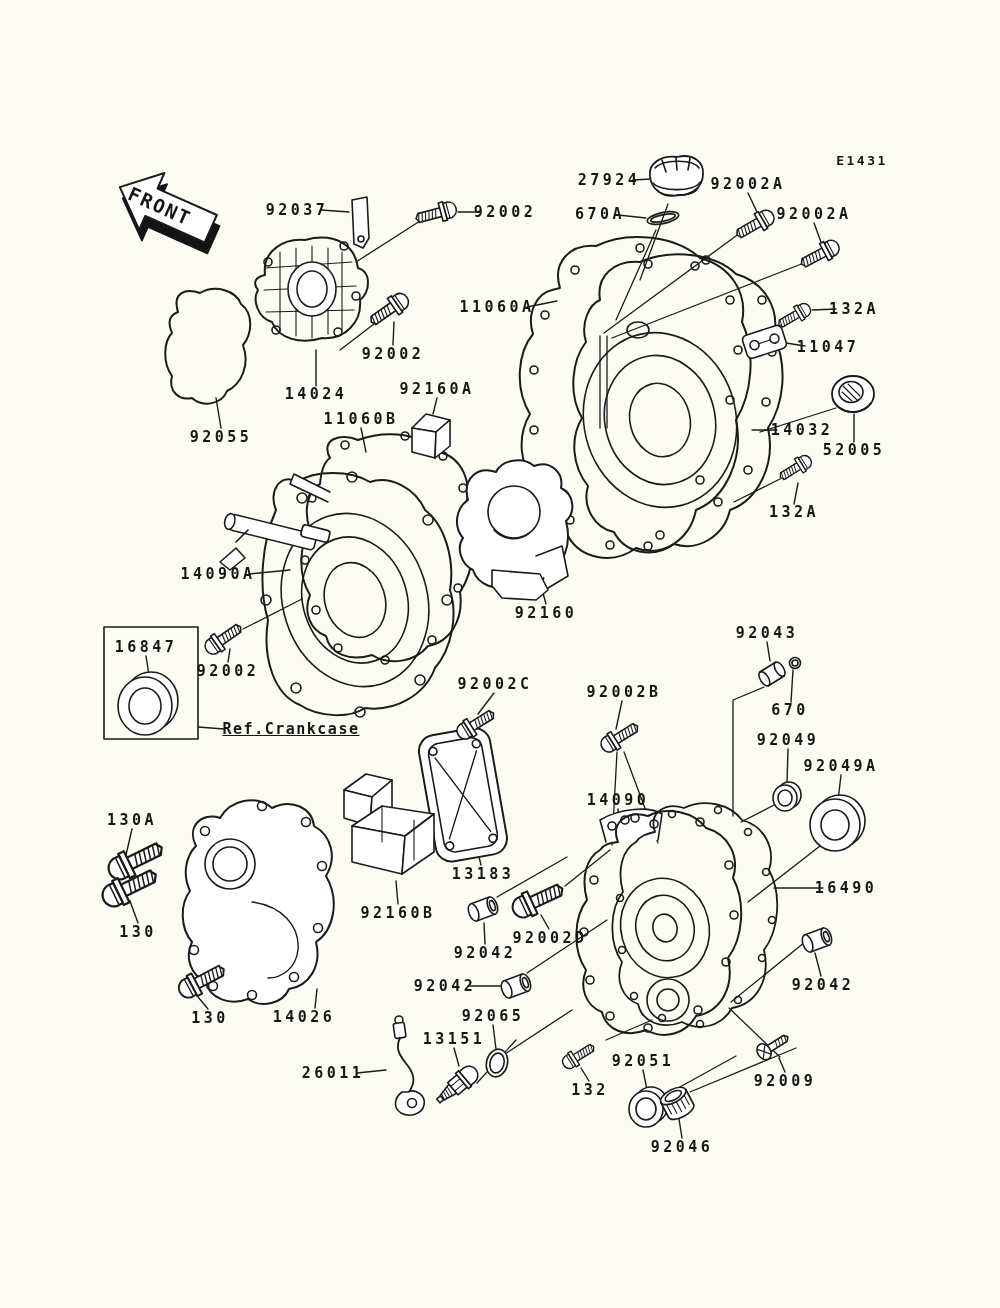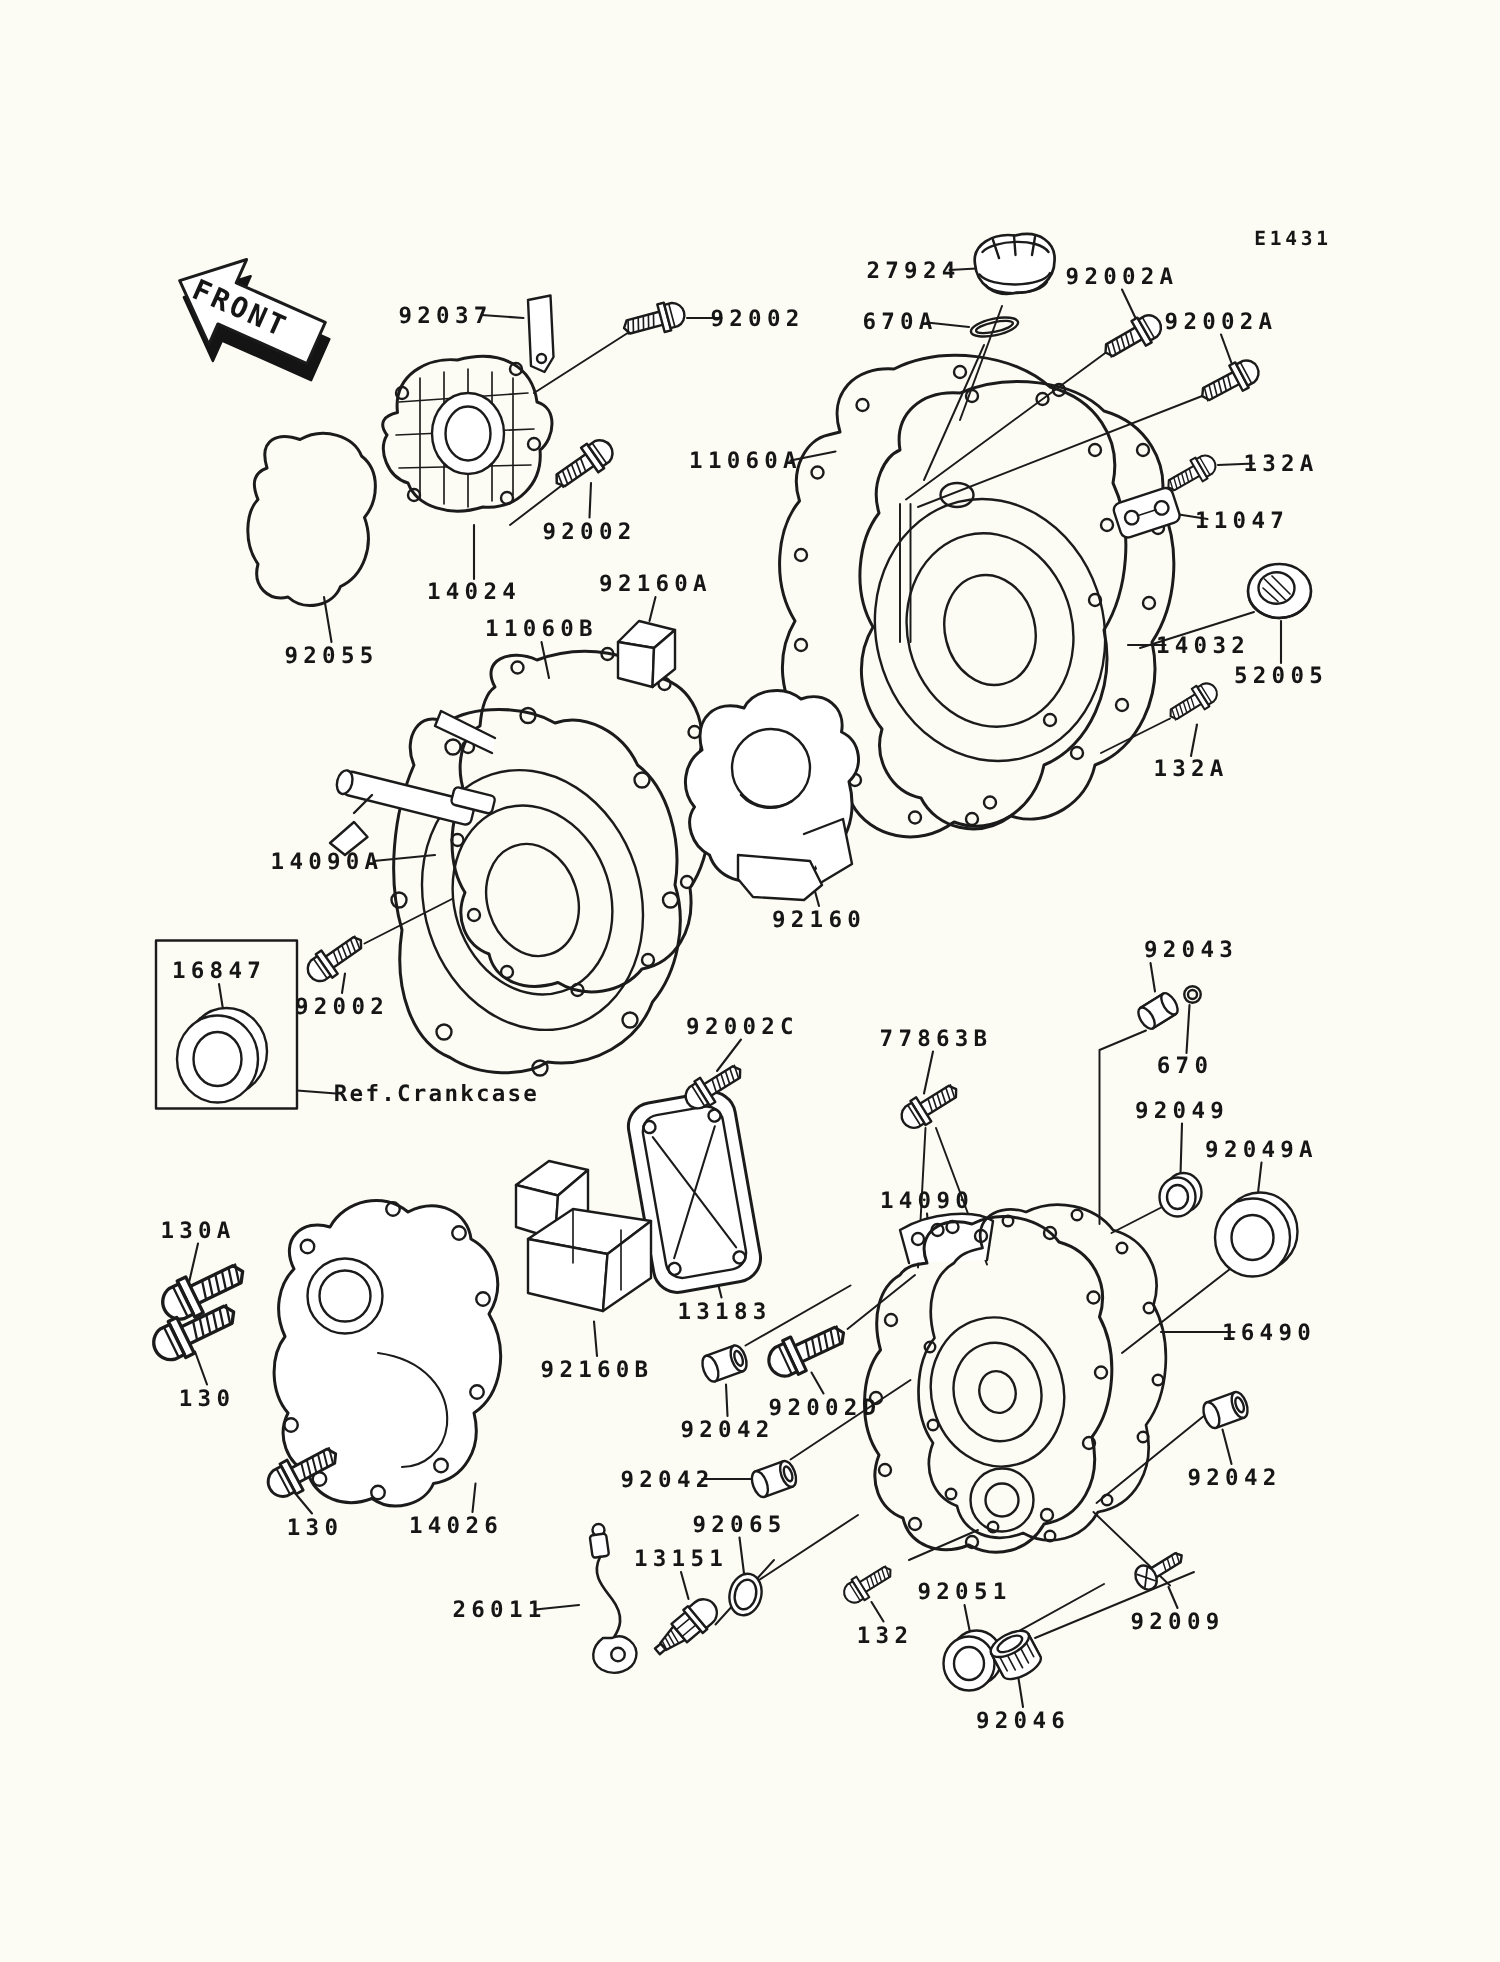--- a/index.html
+++ b/index.html
@@ -2,21 +2,21 @@
 <html><head>
 <meta charset="utf-8">
 <style>
   html,body{margin:0;padding:0;background:#e8e8e4;}
   .stage{position:relative;width:1000px;height:1308px;background:#fcfcf5;overflow:hidden;
          font-family:"DejaVu Sans Mono",monospace;text-align:right;}
   svg{position:absolute;left:0;top:0;}
   .lbl{position:absolute;transform:translate(-50%,-50%);white-space:nowrap;
        font:bold 15px "DejaVu Sans Mono",monospace;letter-spacing:3.5px;color:#161616;}
   .lbl.small{font-size:13px;letter-spacing:2.5px;}
-  .lbl.ref{letter-spacing:1.5px;}
+  .lbl.ref{letter-spacing:1.5px;text-decoration:underline;}
   .lbl.front{font-size:19px;letter-spacing:2px;transform:translate(-50%,-50%) rotate(24deg);}
 </style>
 </head>
 <body>
 
 <div class="stage">
 
 <svg width="1000" height="1308" viewBox="0 0 1000 1308" stroke="#1b1b1b" fill="none" stroke-width="1.6" stroke-linejoin="round" stroke-linecap="round">
   <defs>
     <g id="bolt">
@@ -473,25 +473,25 @@
 <div class="lbl" style="left:393px;top:354px">92002</div>
 <div class="lbl" style="left:316px;top:394px">14024</div>
 <div class="lbl" style="left:437px;top:389px">92160A</div>
 <div class="lbl" style="left:361px;top:419px">11060B</div>
 <div class="lbl" style="left:221px;top:437px">92055</div>
 <div class="lbl" style="left:802px;top:430px">14032</div>
 <div class="lbl" style="left:854px;top:450px">52005</div>
 <div class="lbl" style="left:794px;top:512px">132A</div>
 <div class="lbl" style="left:218px;top:574px">14090A</div>
 <div class="lbl" style="left:546px;top:613px">92160</div>
-<div class="lbl" style="left:794px;top:633px">92043</div>
+<div class="lbl" style="left:767px;top:633px">92043</div>
 <div class="lbl" style="left:146px;top:647px">16847</div>
 <div class="lbl" style="left:228px;top:671px">92002</div>
 <div class="lbl" style="left:495px;top:684px">92002C</div>
-<div class="lbl" style="left:624px;top:692px">77863B</div>
+<div class="lbl" style="left:624px;top:692px">92002B</div>
 <div class="lbl" style="left:790px;top:710px">670</div>
 <div class="lbl" style="left:788px;top:740px">92049</div>
 <div class="lbl" style="left:841px;top:766px">92049A</div>
 <div class="lbl" style="left:618px;top:800px">14090</div>
 <div class="lbl" style="left:132px;top:820px">130A</div>
 <div class="lbl" style="left:483px;top:874px">13183</div>
 <div class="lbl" style="left:846px;top:888px">16490</div>
 <div class="lbl" style="left:398px;top:913px">92160B</div>
 <div class="lbl" style="left:138px;top:932px">130</div>
 <div class="lbl" style="left:550px;top:938px">92002D</div>

